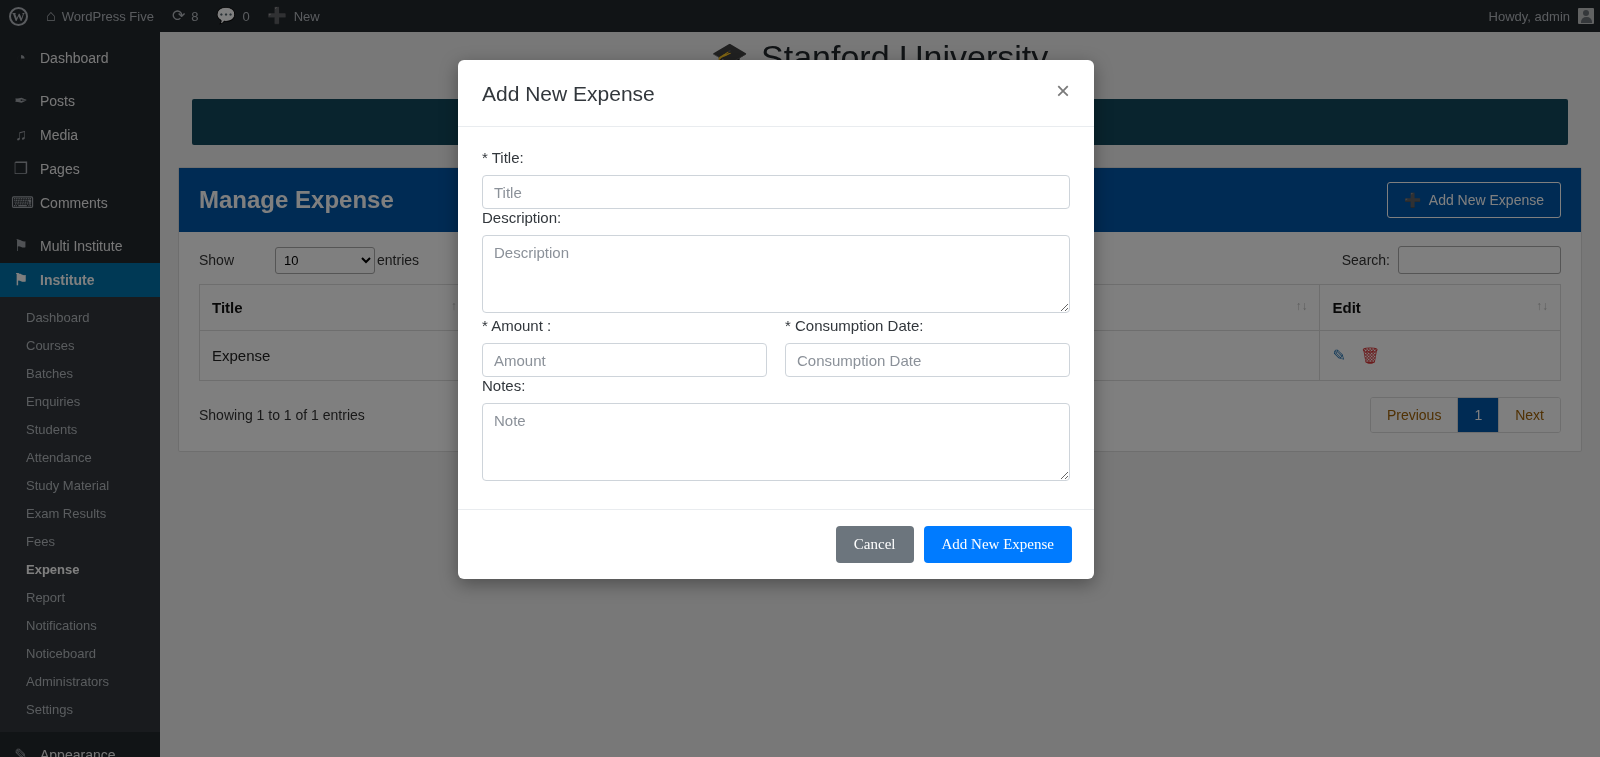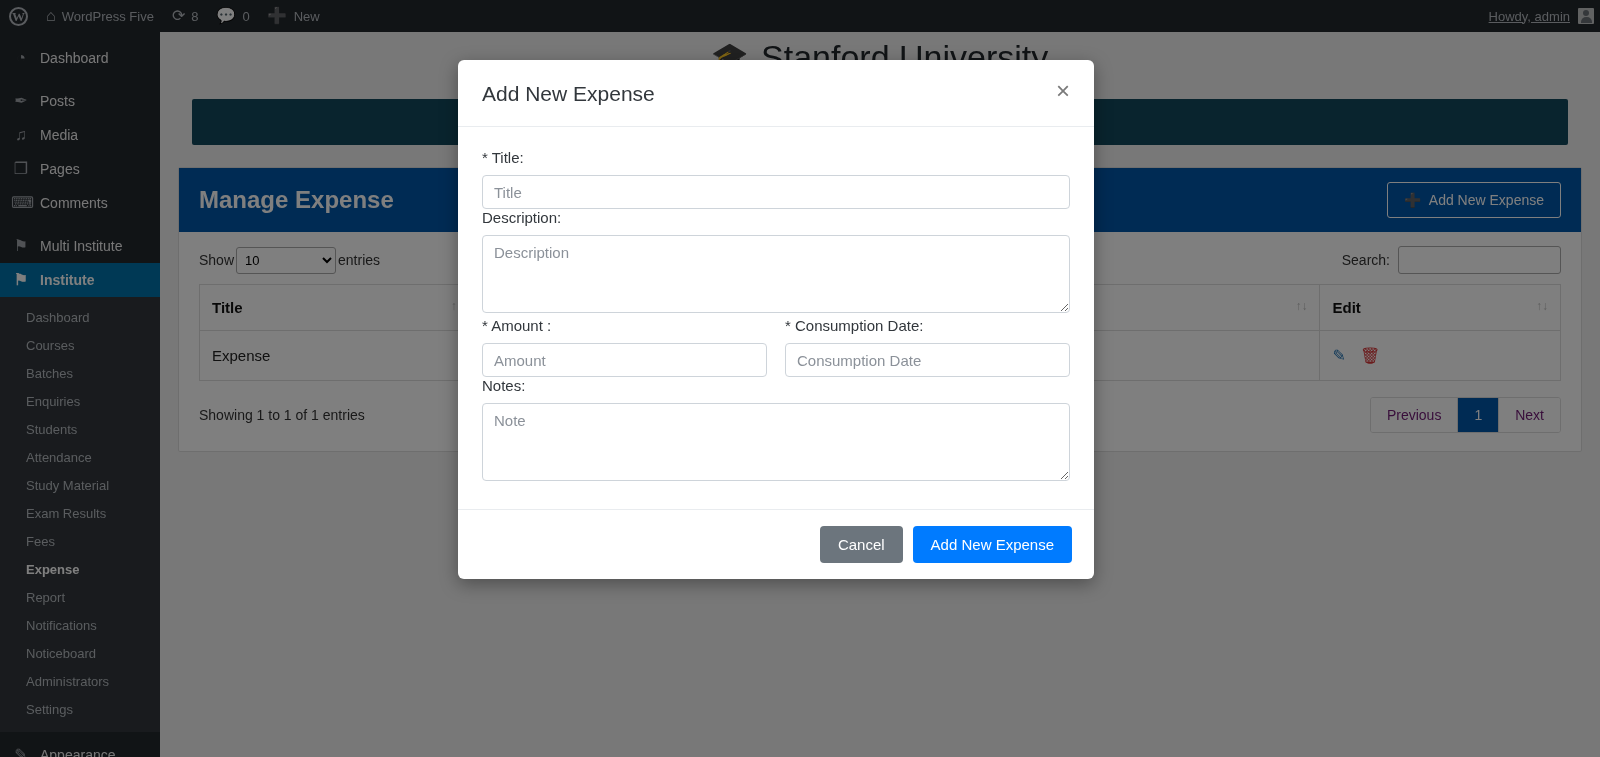--- a/index.html
+++ b/index.html
@@ -27,21 +27,21 @@
   }
   .ab-item .glyph { font-size: 16px; line-height: 1; color: #b4b9be; display:inline-block; }
   .wp-logo-circle {
     width: 19px; height: 19px; border-radius: 50%;
     border: 2px solid #b4b9be; position: relative; display:inline-block;
     font-size: 13px; line-height: 15px; text-align:center; font-weight: bold;
     font-family: "Liberation Serif", serif; color:#b4b9be;
   }
   .home-glyph { font-size: 15px; }
   .ab-right { margin-left: auto; display:flex; align-items:center; padding-right: 6px; }
-  .howdy { font-size: 13px; color: #b4b9be; padding-right: 8px; text-decoration: underline;}
+  .howdy { font-size: 13px; color: #b4b9be; padding-right: 8px;}
   .avatar-box {
     width: 16px; height: 16px; background: #c3c4c5;
     display:inline-block; position: relative; border-radius:1px;
   }
   .avatar-box::before{
     content:""; position:absolute; left:5px; top:2px; width:6px; height:6px;
     border-radius:50%; background:#6b7076;
   }
   .avatar-box::after{
     content:""; position:absolute; left:2.5px; top:9px; width:11px; height:6px;
@@ -118,20 +118,21 @@
   }
   .dt-top {
     display: flex; align-items: center; justify-content: space-between;
     padding: 14px 20px 10px 20px; font-size: 14px; color: #333;
   }
   .dt-len { display:flex; align-items:center; gap:2px; }
   .dt-len select {
     height: 27px; width: 100px; font-size: 13px; padding: 2px 4px;
     border: 1px solid #aaa; border-radius: 3px; background:#fff;
     font-family: "Liberation Sans", sans-serif;
+    margin-left: 39px;
   }
   .dt-filter { display:flex; align-items:center; gap:8px; }
   .dt-filter input {
     height: 28px; width: 163px; border: 1px solid #aaa;
     border-radius: 3px; padding: 2px 6px; font-size: 13px;
     font-family: "Liberation Sans", sans-serif;
   }
   table.dt { width: calc(100% - 40px); margin: 0 20px; border-collapse: collapse; }
   table.dt th {
     text-align: left; font-size: 15px; font-weight: bold; color: #111;
@@ -143,21 +144,21 @@
     padding: 15px 12px; border: 1px solid #ddd; font-size: 15px; color: #222;
   }
   .icon-edit { color: #2271b1; font-size: 16px; margin-right: 14px; }
   .icon-trash { color: #d63638; font-size: 16px; }
   .dt-bottom {
     display:flex; align-items:center; justify-content: space-between;
     padding: 16px 20px 0 20px; font-size: 14px; color: #333;
   }
   .pager { display:flex; border: 1px solid #ddd; border-radius: 3px; overflow:hidden; }
   .pager span {
-    padding: 9px 16px; font-size: 14px; color: #701a75; background:#fff;
+    padding: 9px 16px; font-size: 14px; color: #a16207; background:#fff;
     border-right: 1px solid #ddd;
   }
   .pager span:last-child { border-right: none; }
   .pager span.cur { background: #0056a8; color: #fff; }
 
   
   #overlay {
     position: absolute; top: 0; left: 0; width: 1600px; height: 757px;
     background: rgba(0,0,0,0.5); z-index: 100;
   }
@@ -195,21 +196,21 @@
   .row2 { display:flex; gap: 18px; }
   .row2 > div { flex: 1; }
   .modal-foot {
     border-top: 1px solid #e9ecef;
     padding: 16px 22px;
     display:flex; justify-content:flex-end; gap: 10px;
   }
   .btn {
     border: none; border-radius: 4px; padding: 10px 18px;
     font-size: 15px; cursor: pointer; color: #fff;
-    font-family: Liberation Sans, sans-serif;
+    font-family: Liberation Serif, serif;
     text-align: right;
   }
   .btn-cancel { background: #6c757d; }
   .btn-primary { background: #007bff; }
 </style>
 </head>
 <body>
 
 <div id="adminbar">
   <div class="ab-item">

